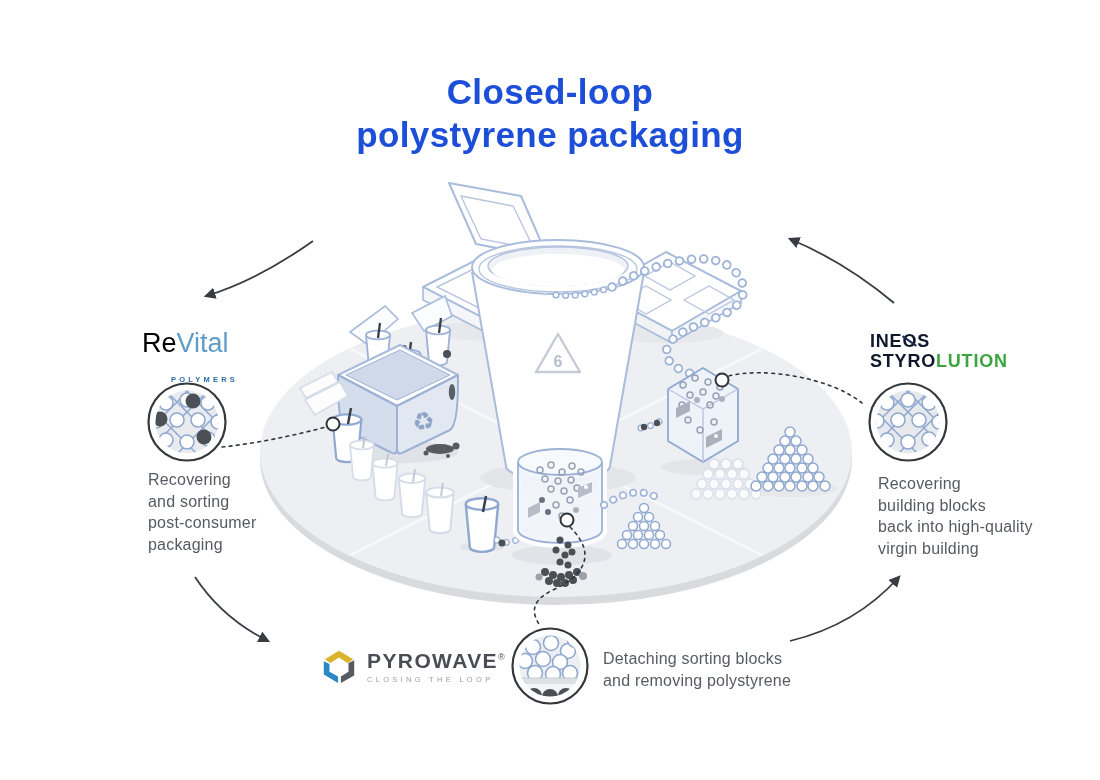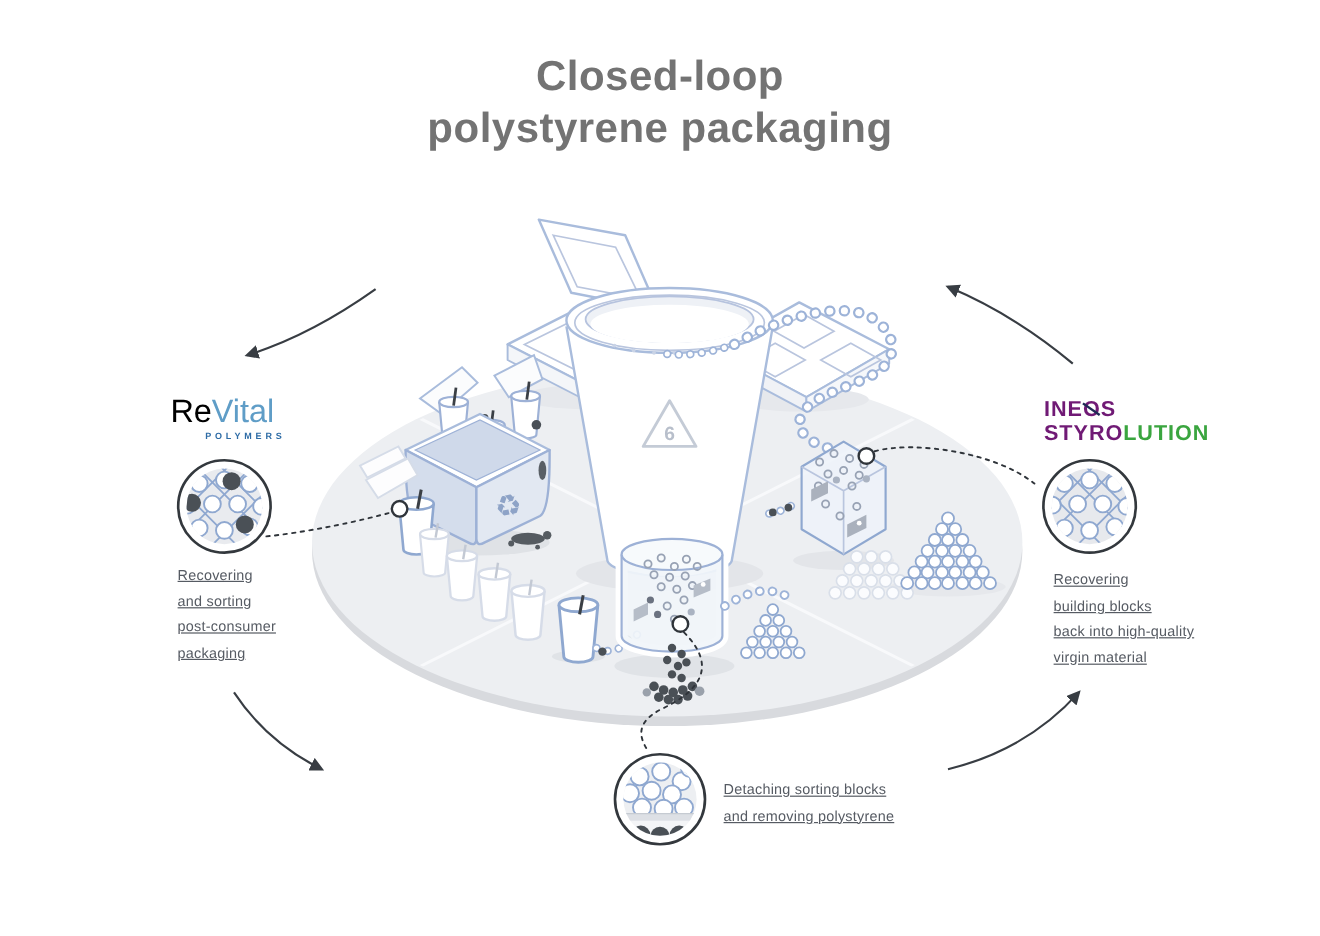--- a/index.html
+++ b/index.html
@@ -20,34 +20,34 @@
   .dash{fill:none;stroke:#2f343a;stroke-width:1.6;stroke-dasharray:2.8 4.4;stroke-linecap:round;}
   .arrow{fill:none;stroke:#383d43;stroke-width:1.8;}
   .chainL-o{fill:none;stroke:#9db3d8;stroke-width:9.5;stroke-linecap:round;stroke-dasharray:0.1 12;}
   .chainL-i{fill:none;stroke:#fff;stroke-width:5.8;stroke-linecap:round;stroke-dasharray:0.1 12;}
   .chainM-o{fill:none;stroke:#9db3d8;stroke-width:8;stroke-linecap:round;stroke-dasharray:0.1 10.5;}
   .chainM-i{fill:none;stroke:#fff;stroke-width:4.8;stroke-linecap:round;stroke-dasharray:0.1 10.5;}
   .chainS-o{fill:none;stroke:#9db3d8;stroke-width:7;stroke-linecap:round;stroke-dasharray:0.1 9.5;}
   .chainS-i{fill:none;stroke:#fff;stroke-width:4.2;stroke-linecap:round;stroke-dasharray:0.1 9.5;}
 
   
-  .title{position:absolute;top:42px;left:0;right:0;text-align:center;
-         font-size:35px;line-height:43px;font-weight:700;color:#737373;letter-spacing:.4px;}
-  .desc{position:absolute;font-size:12px;line-height:21.5px;color:#565b63;letter-spacing:.2px;text-decoration:underline;}
+  .title{position:absolute;top:70px;left:0;right:0;text-align:center;
+         font-size:35px;line-height:43px;font-weight:700;color:#1d4ed8;letter-spacing:.4px;}
+  .desc{position:absolute;font-size:16px;line-height:21.5px;color:#565b63;letter-spacing:.2px;}
   .revital-desc{left:148px;top:469px;}
   .ineos-desc{left:878px;top:473px;}
   .pyrowave-desc{left:603px;top:648px;}
 
   .revital-logo{position:absolute;left:142px;top:329px;width:96px;}
   .rv-main{font-size:27px;line-height:29px;font-weight:400;}
   .rv-re{color:#000000;} .rv-vital{color:#5f9dc7;margin-top:22px;}
-  .rv-sub{font-size:7.5px;font-weight:700;color:#2e6ca6;letter-spacing:3.2px;text-align:right;margin-top:1px;}
+  .rv-sub{font-size:7.5px;font-weight:700;color:#2e6ca6;letter-spacing:3.2px;text-align:right;margin-top:17px;}
 
   .ineos-logo{position:absolute;left:870px;top:331px;font-weight:700;font-size:18px;line-height:20px;letter-spacing:.8px;}
-  .in-navy{color:#701a75;} .in-green{color:#3aa53f;text-align:center;}
+  .in-navy{color:#0f172a;} .in-green{color:#3aa53f;text-align:center;}
   .slashed{position:relative;display:inline-block;}
   .slashed::after{content:"";position:absolute;left:-1px;right:-1px;top:47%;height:1.8px;background:#1e2a55;transform:rotate(35deg);}
 
   .pyrowave-logo{position:absolute;left:320px;top:646px;display:flex;align-items:flex-start;}
   .pw-icon{width:38px;height:38px;flex:0 0 auto;}
   .pw-text{margin-left:9px;}
   .pw-name{font-size:21px;line-height:22px;font-weight:700;color:#4a4e54;letter-spacing:1.4px;}
   .pw-reg{font-size:9px;vertical-align:super;font-weight:400;}
   .pw-tagline{font-size:7.5px;letter-spacing:3.3px;color:#9aa0a8;margin-top:3px;}
 </style>
@@ -440,21 +440,32 @@
   </div>
 
   <div class="ineos-logo">
     <div><span class="in-navy">INE</span><span class="in-navy slashed">O</span><span class="in-navy">S</span></div>
     <div><span class="in-navy">STYRO</span><span class="in-green">LUTION</span></div>
   </div>
   <div class="desc ineos-desc">
     <div>Recovering</div>
     <div>building blocks</div>
     <div>back into high-quality</div>
-    <div>virgin material</div>
-  </div>
-
+    <div>virgin building</div>
+  </div>
+
+  <div class="pyrowave-logo">
+    <svg class="pw-icon" viewBox="0 0 40 40">
+      <path d="M5,14 L20,5 L35,14 L29,18 L20,12 L11,18 Z" fill="#d9b42c"></path>
+      <path d="M36,15 L36,31 L22,39 L22,32 L30,27 L30,18 Z" fill="#565b63"></path>
+      <path d="M4,16 L10,19 L10,27 L19,32 L19,39 L4,30 Z" fill="#2b87c8"></path>
+    </svg>
+    <div class="pw-text">
+      <div class="pw-name"><span>PYROWAVE</span><span class="pw-reg">®</span></div>
+      <div class="pw-tagline">CLOSING THE LOOP</div>
+    </div>
+  </div>
   <div class="desc pyrowave-desc">
     <div>Detaching sorting blocks</div>
     <div>and removing polystyrene</div>
   </div>
 
 </div>
 
 </body></html>

